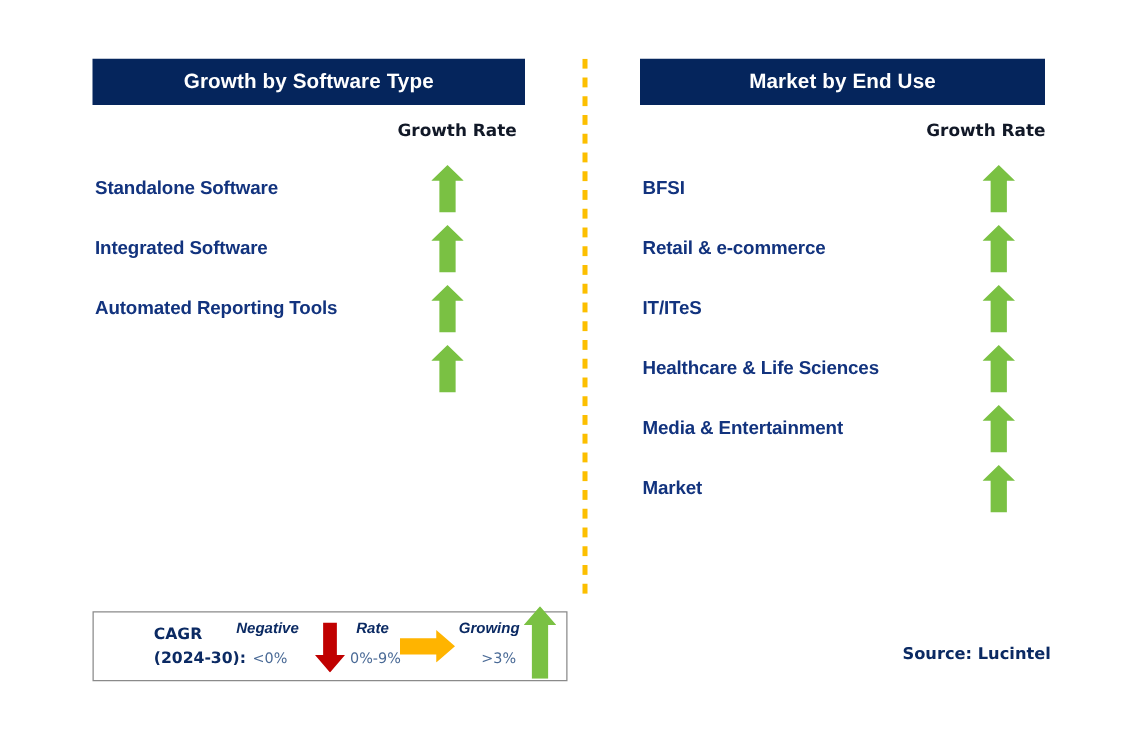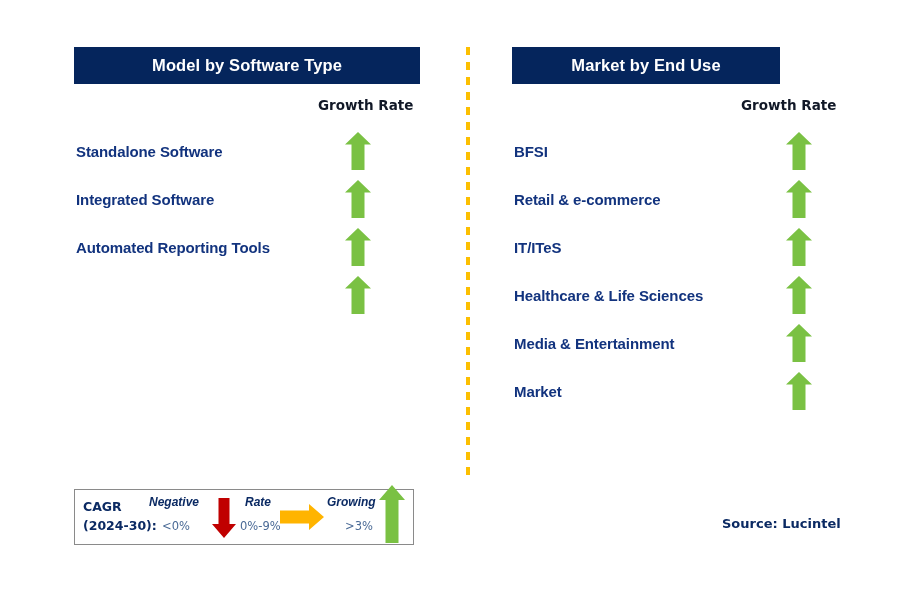--- a/index.html
+++ b/index.html
@@ -18,21 +18,21 @@
   .canvas {
     position: absolute;
     left: 0; top: 0;
     width: 899px;
     height: 589px;
   }
 
   
   .panel { position: absolute; }
   #panel-software { left: 74px; top: 47px; width: 346px; }
-  #panel-enduse  { left: 512px; top: 47px; width: 268px; }
+  #panel-enduse  { left: 512px; top: 47px; width: 324px; }
 
   .panel-header {
     background: #05255c;
     color: #ffffff;
     font-size: 16.5px;
     font-weight: bold;
     text-align: center;
     line-height: 37px;
     height: 37px;
     letter-spacing: 0.1px;
@@ -91,20 +91,21 @@
 
   
   #legend {
     position: absolute;
     left: 74px;
     top: 489px;
     width: 338px;
     height: 54px;
     border: 1px solid #8a8a8a;
     background: #ffffff;
+    padding-left: 40px;
   }
   .legend-inner {
     position: relative;
     width: 100%;
     height: 100%;
   }
   .legend-cagr {
     position: absolute;
     left: 8px;
     top: 7px;
@@ -158,21 +159,21 @@
     color: #0b2a63;
     white-space: nowrap;
   }
 </style>
 </head>
 <body>
 
 <div class="canvas">
 
   <div class="panel" id="panel-software">
-    <div class="panel-header">Model by Software Type</div>
+    <div class="panel-header">Growth by Software Type</div>
 
     <div class="growth-label" id="growth-label-software">Growth Rate</div>
 
     <div class="rows">
 
       <div class="row">
         <span class="row-label">Standalone Software</span>
         <span class="row-arrow">
           <svg class="arrow-up-svg" viewBox="0 0 26 38" xmlns="http://www.w3.org/2000/svg">
             <polygon points="13,0 26,12.5 19.5,12.5 19.5,38 6.5,38 6.5,12.5 0,12.5" fill="#7ac143"></polygon>

